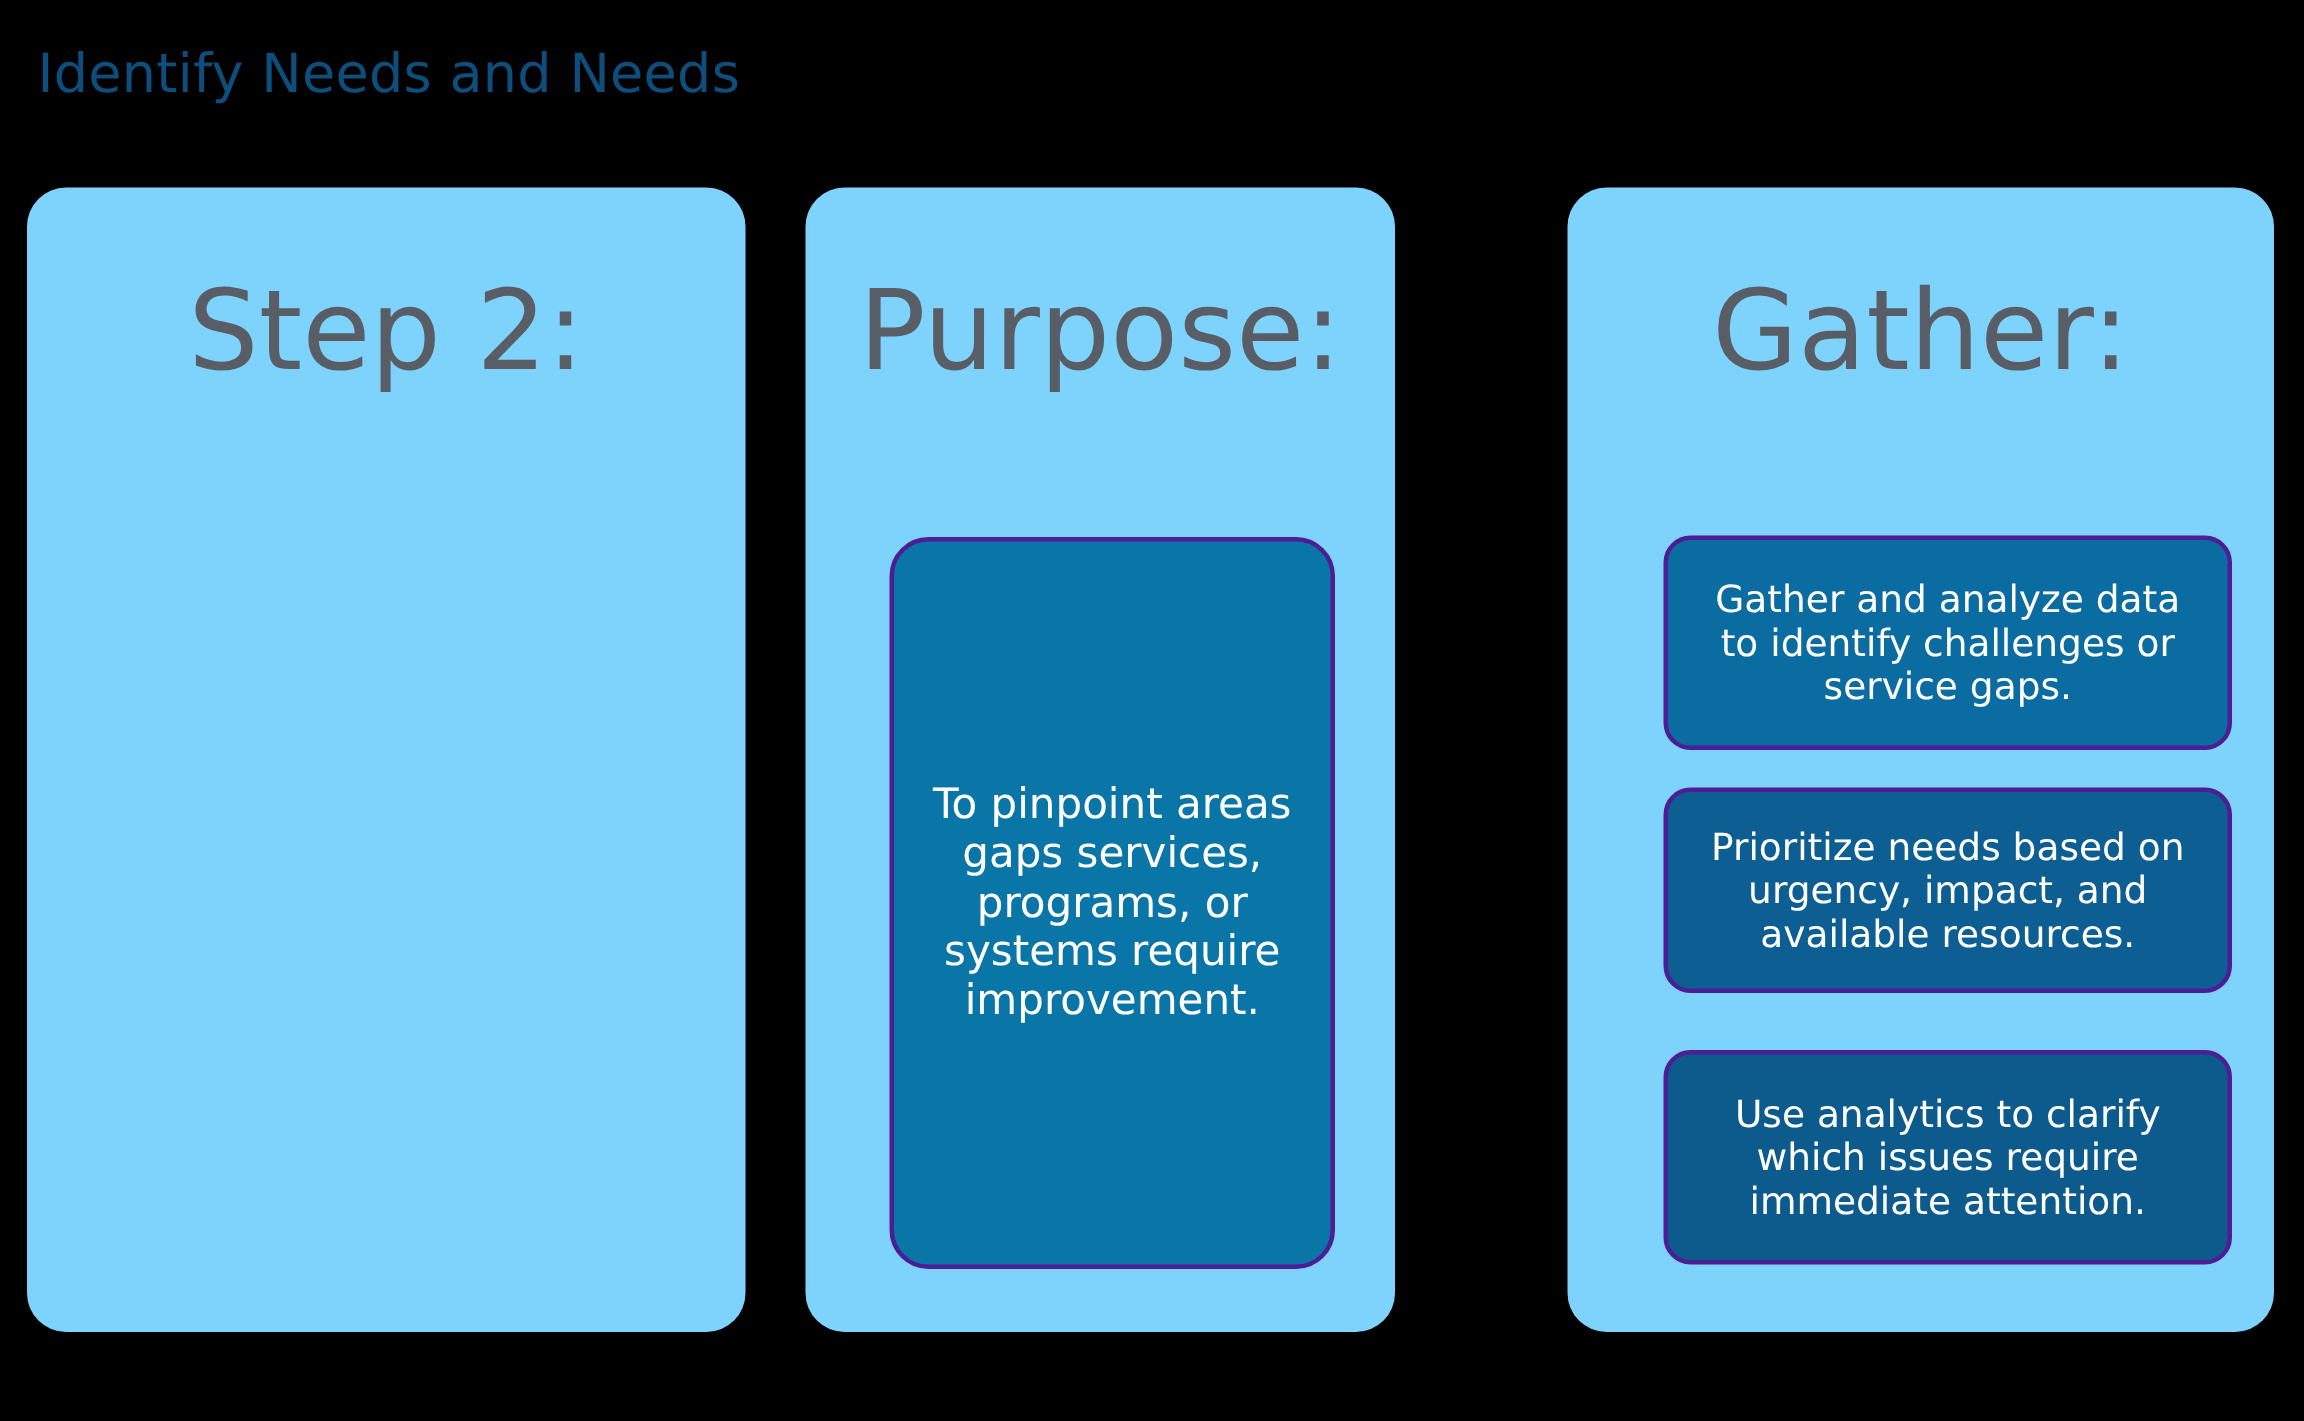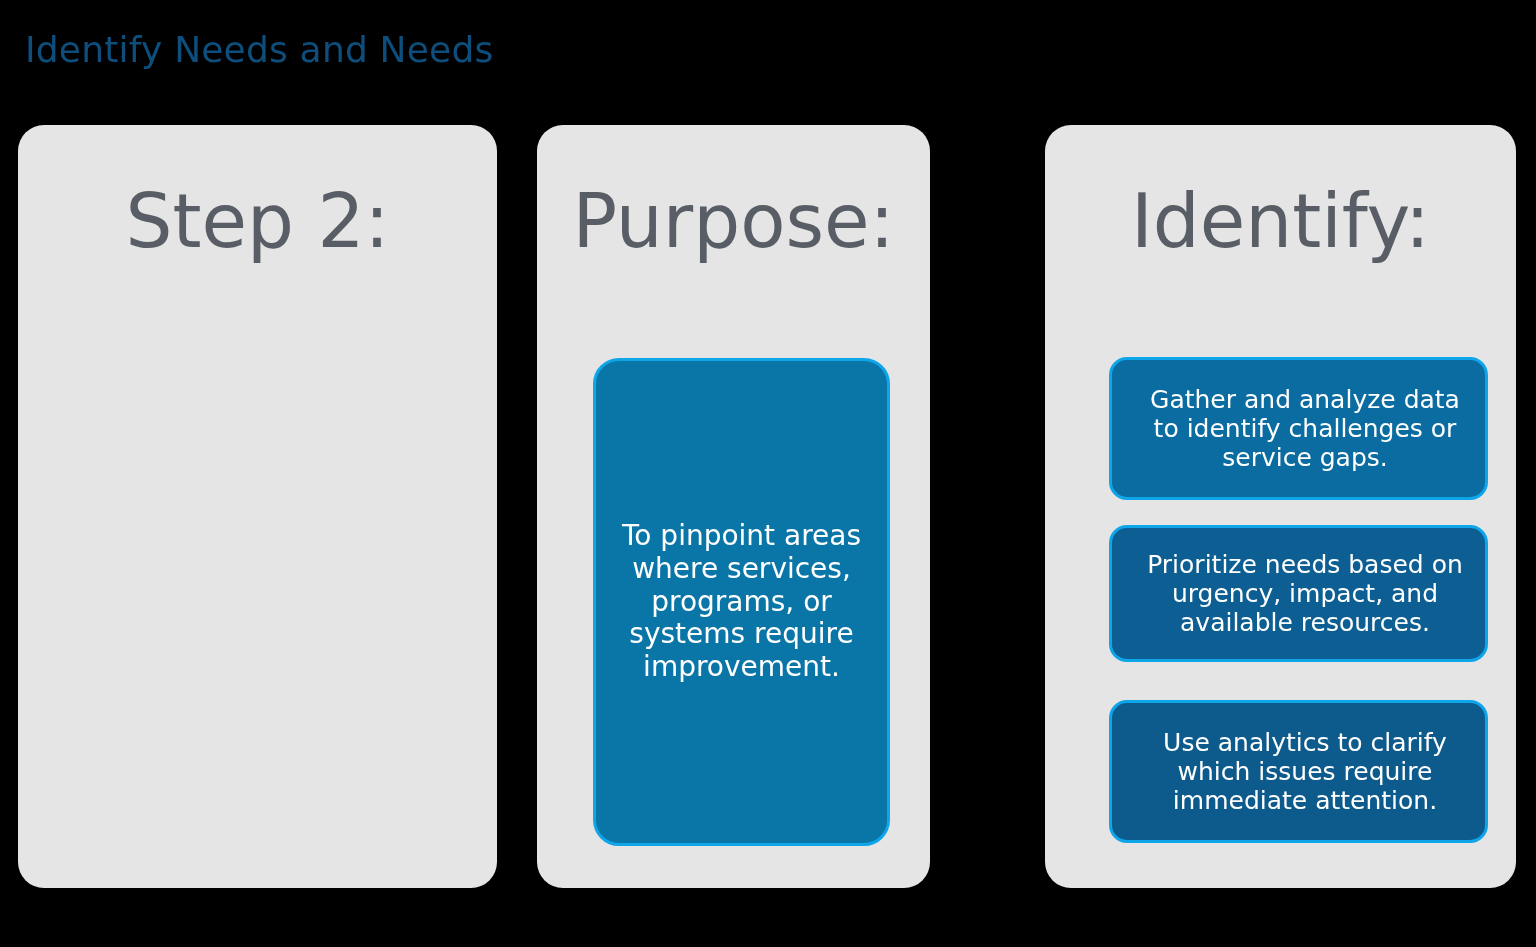--- a/index.html
+++ b/index.html
@@ -32,21 +32,21 @@
     color: #0d4e7c;
     letter-spacing: 0.2px;
     white-space: nowrap;
   }
 
   
   .panel {
     position: absolute;
     top: 125px;
     height: 763px;
-    background: #e5e5e5;
+    background: #7dd3fc;
     border-radius: 26px;
     box-sizing: border-box;
   }
   .panel-1 { left: 18px;   width: 479px; }
   .panel-2 { left: 537px;  width: 393px; }
   .panel-3 { left: 1045px; width: 471px; }
 
   .panel-heading {
     position: absolute;
     left: 0;
@@ -61,26 +61,26 @@
     white-space: nowrap;
   }
   .panel-1 .panel-heading { font-size: 74px; }
   .panel-2 .panel-heading { font-size: 74px; }
   .panel-3 .panel-heading { font-size: 74px; }
 
   
   .blue-box {
     position: absolute;
     box-sizing: border-box;
-    border: 3px solid #0ea5e9;
+    border: 3px solid #4c1d95;
     border-radius: 18px;
     color: #ffffff;
     display: flex;
     align-items: center;
-    justify-content: flex-end;
+    justify-content: center;
     text-align: center;
     font-family: "DejaVu Sans", sans-serif;
     line-height: 1.17;
     margin-left: 16px;
   }
 
   
   .purpose-box {
     left: 40px;
     right: 40px;
@@ -128,26 +128,26 @@
 
   <div class="slide-title">Identify Needs and Needs</div>
 
   <div class="panel panel-1">
     <div class="panel-heading">Step 2:</div>
   </div>
 
   <div class="panel panel-2">
     <div class="panel-heading">Purpose:</div>
     <div class="blue-box purpose-box">
-      <span class="box-text">To pinpoint areas where services, programs, or systems require improvement.</span>
+      <span class="box-text">To pinpoint areas gaps services, programs, or systems require improvement.</span>
     </div>
   </div>
 
   <div class="panel panel-3">
-    <div class="panel-heading">Identify:</div>
+    <div class="panel-heading">Gather:</div>
 
     <div class="blue-box action-box action-box-1">
       <span class="box-text">Gather and analyze data to identify challenges or service gaps.</span>
     </div>
 
     <div class="blue-box action-box action-box-2">
       <span class="box-text">Prioritize needs based on urgency, impact, and available resources.</span>
     </div>
 
     <div class="blue-box action-box action-box-3">

